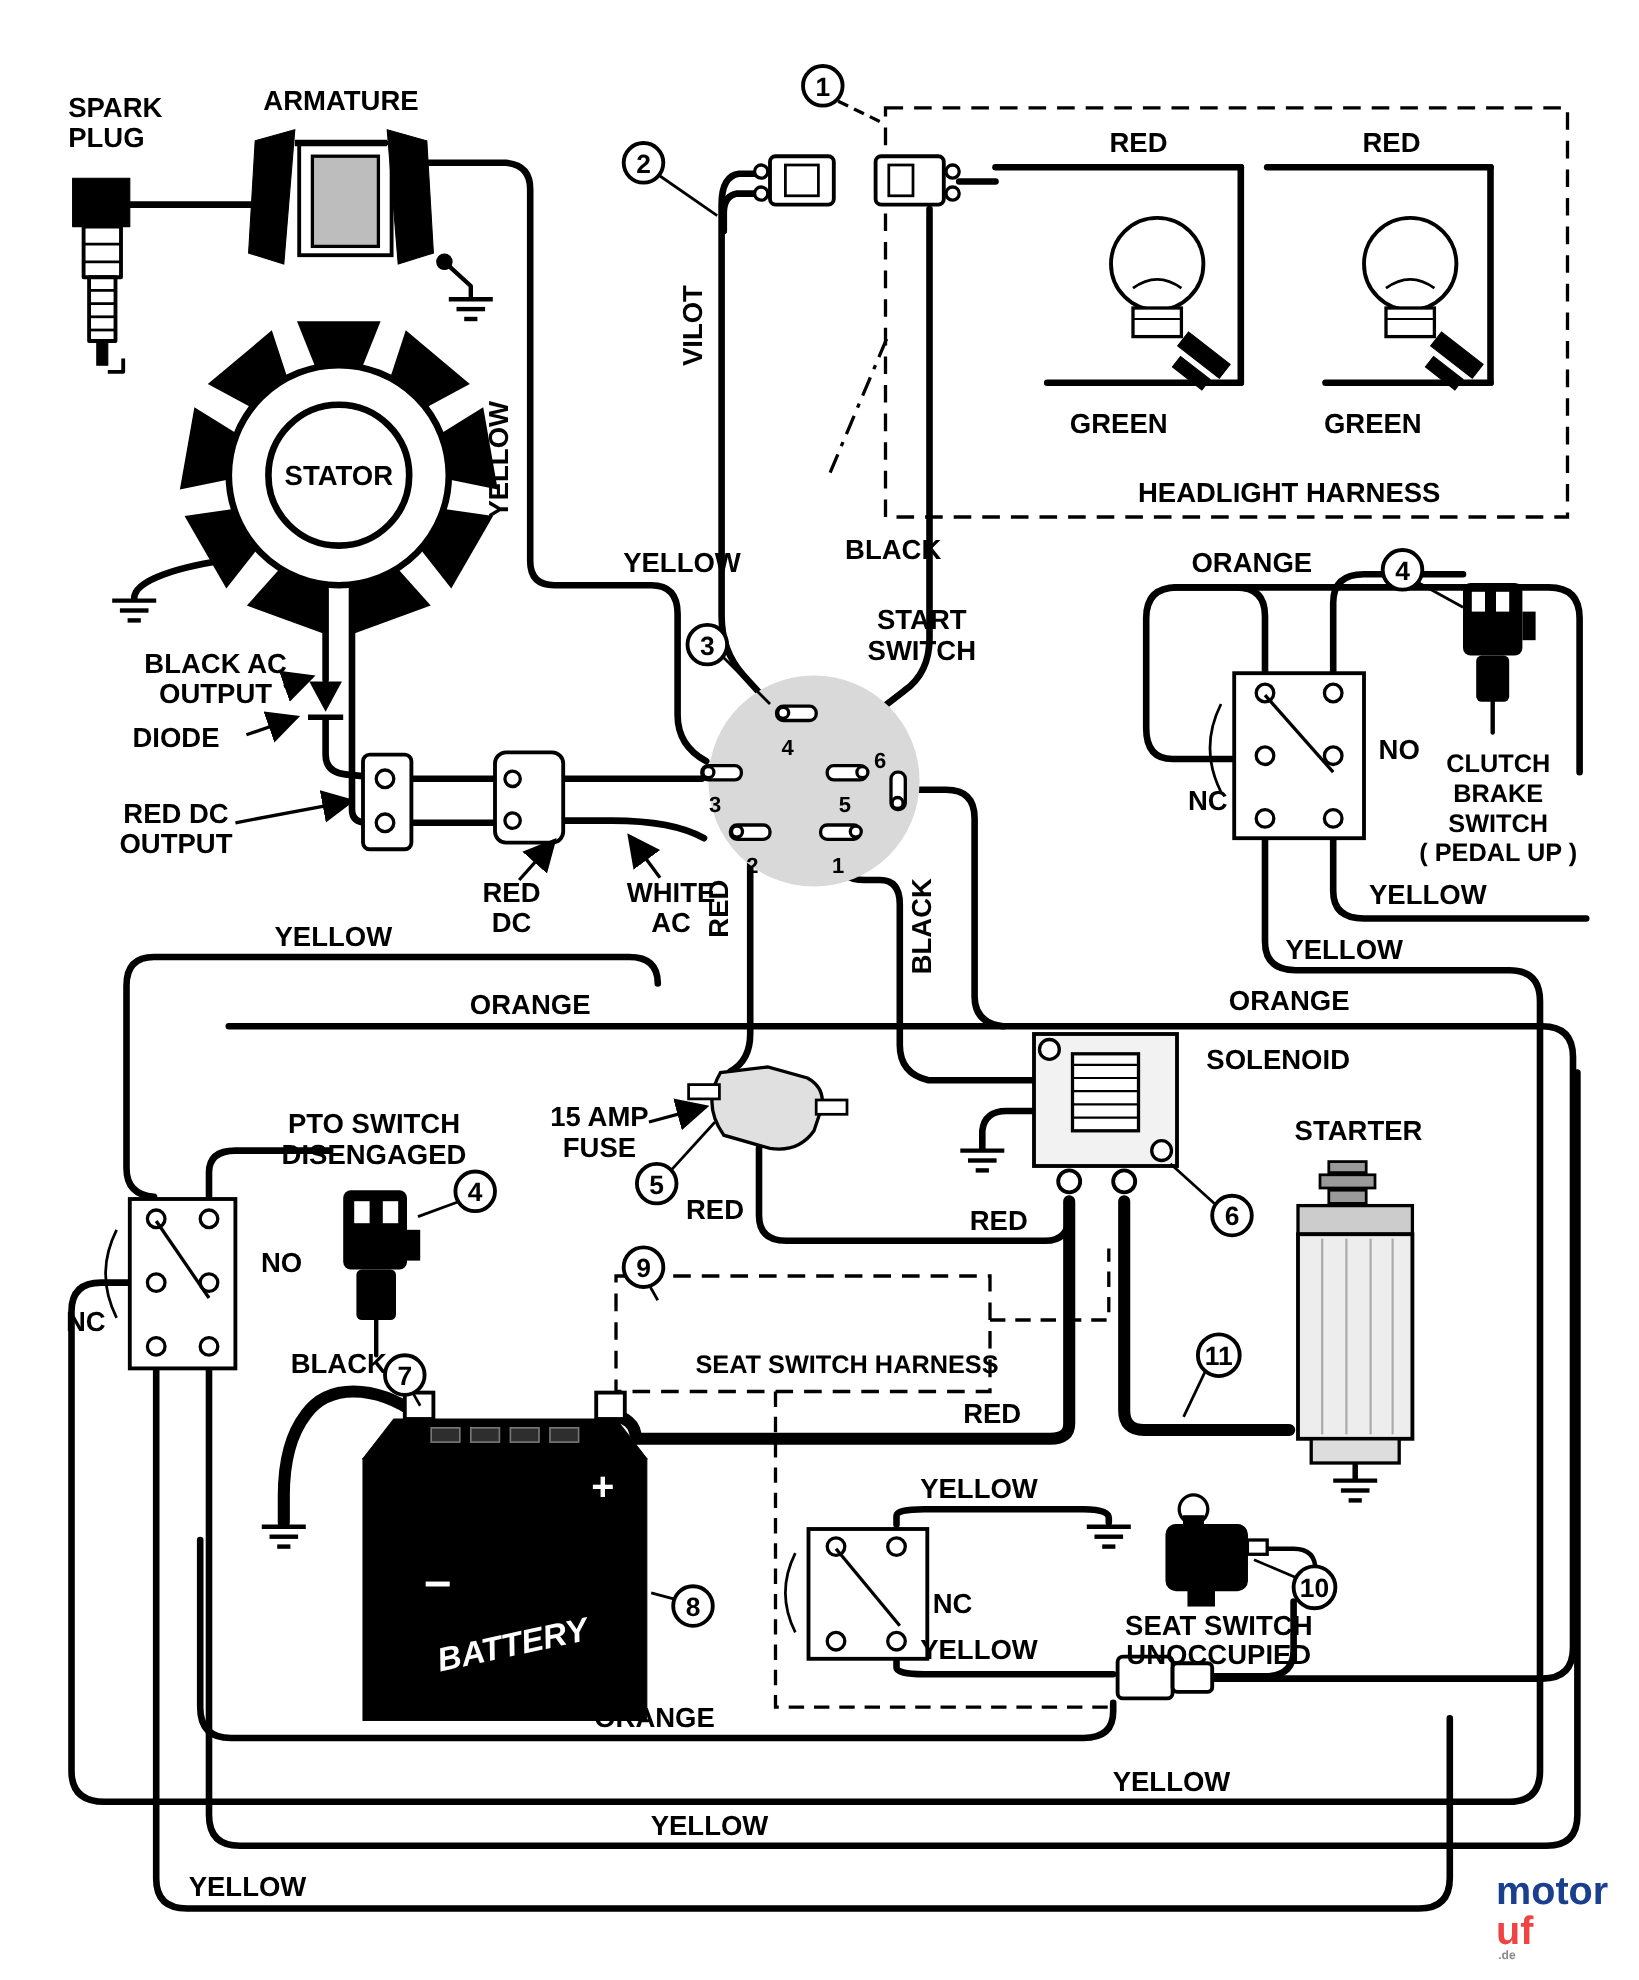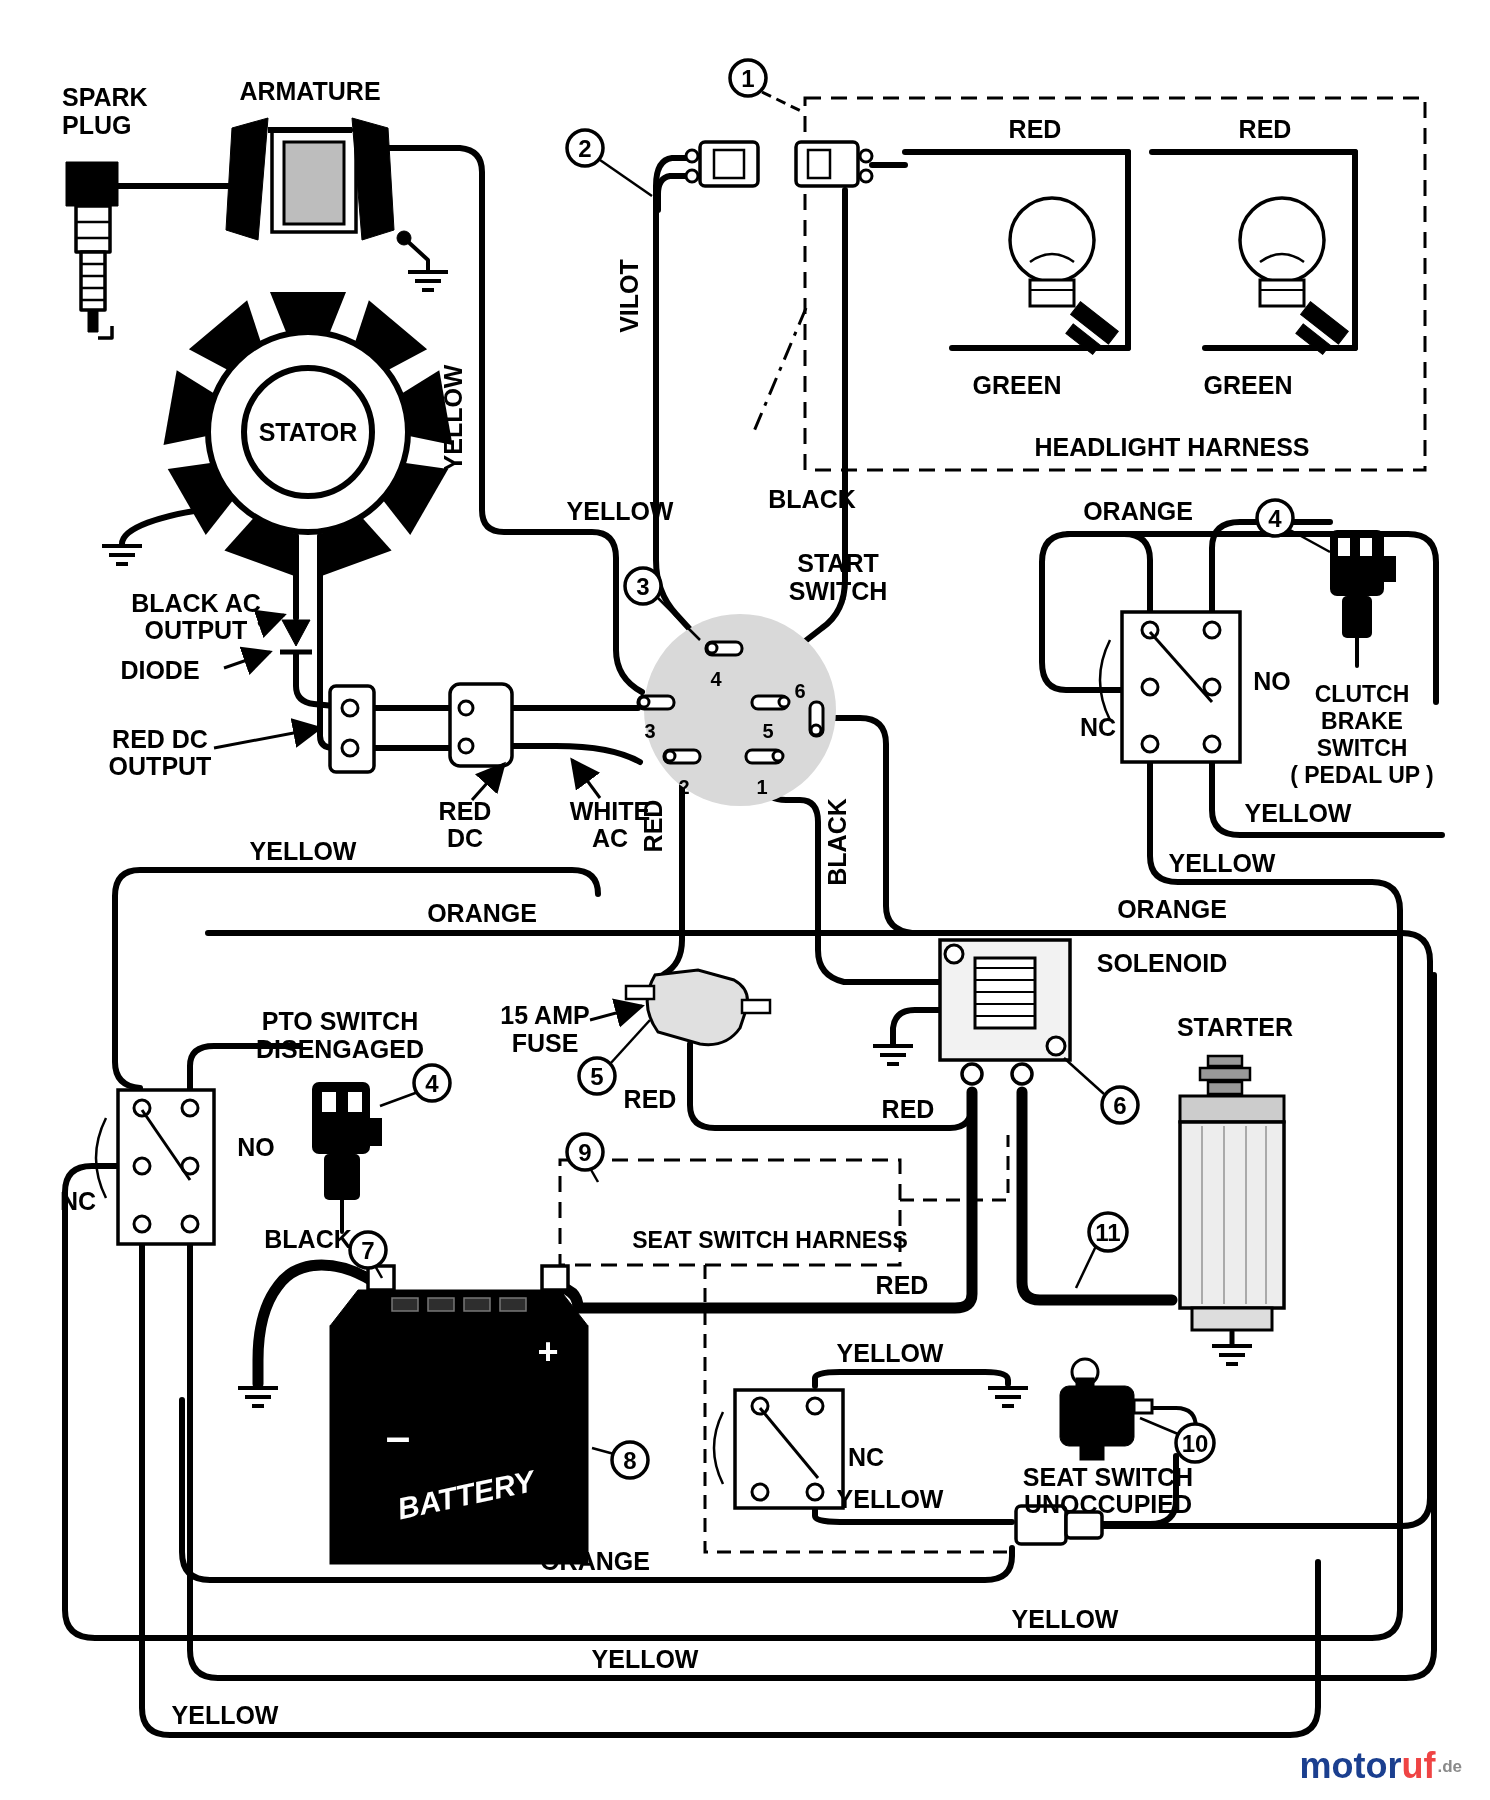--- a/index.html
+++ b/index.html
@@ -4,25 +4,25 @@
 <style>
   html,body{margin:0;padding:0;background:#ffffff;}
   .canvas{position:relative;width:1490px;height:1800px;background:#ffffff;overflow:hidden;
           font-family:"Liberation Sans",sans-serif;}
   svg text{font-family:"Liberation Sans",sans-serif;font-weight:700;fill:#000;}
   .lbl{font-size:25px;}
   .lbl-md{font-size:23px;}
   .lbl-sm{font-size:20px;}
   .callout-num{font-size:24px;}
   .batt-txt{fill:#ffffff;}
-  .wm{position:absolute;right:28px;bottom:16px;display:flex;align-items:center;
-      font-weight:700;font-size:36px;line-height:1;}
+  .wm{position:absolute;right:28px;bottom:16px;display:flex;align-items:flex-start;
+      font-weight:700;font-size:36px;line-height:1;flex-direction:column;}
   .wm .p1{color:#1b3f8f;}
   .wm .p2{color:#ef4444;}
-  .wm .suf{color:#8a8a8a;font-size:17px;margin-left:2px;}
+  .wm .suf{color:#8a8a8a;font-size:11px;margin-left:2px;}
 </style>
 </head>
 <body>
 
 <div class="canvas">
 <svg width="1490" height="1800" viewBox="0 0 1490 1800" xmlns="http://www.w3.org/2000/svg">
   <defs>
     <marker id="arr" markerWidth="12" markerHeight="12" refX="9" refY="5" orient="auto">
       <path d="M0,0 L10,5 L0,10 Z" fill="#000"></path>
     </marker>

